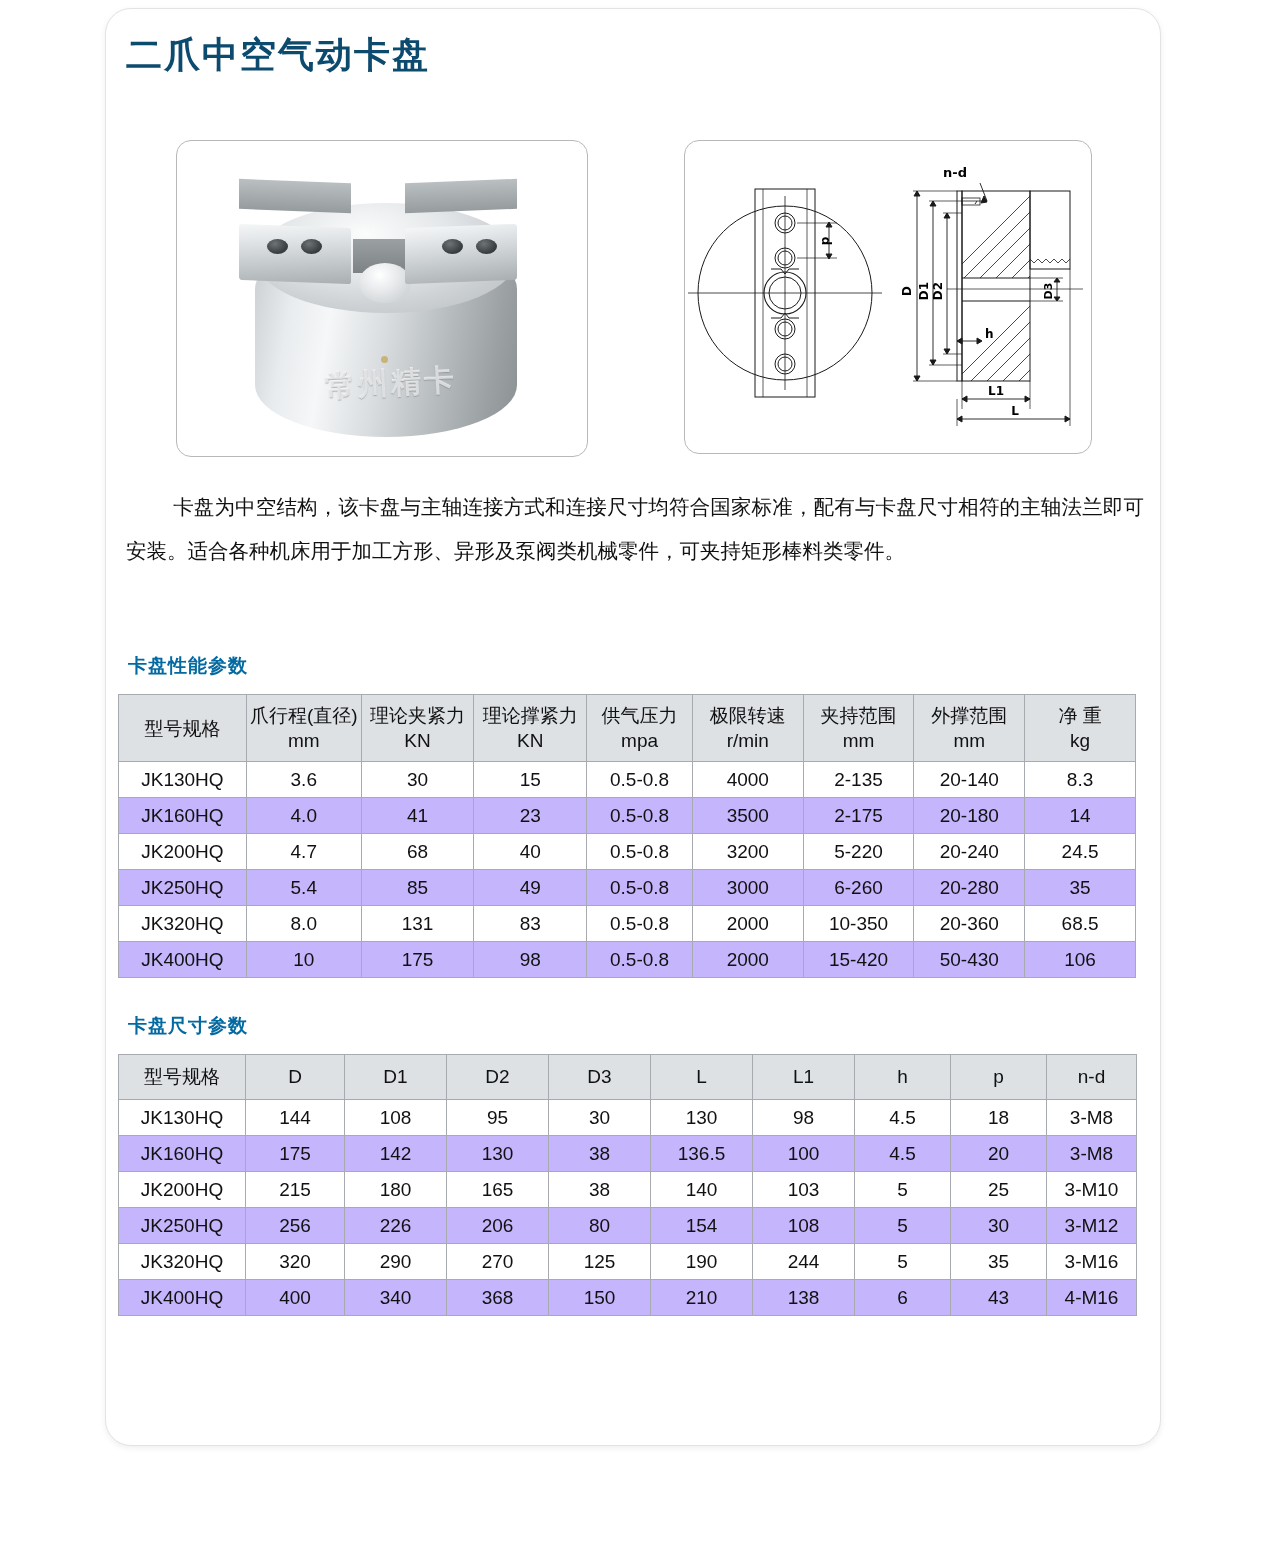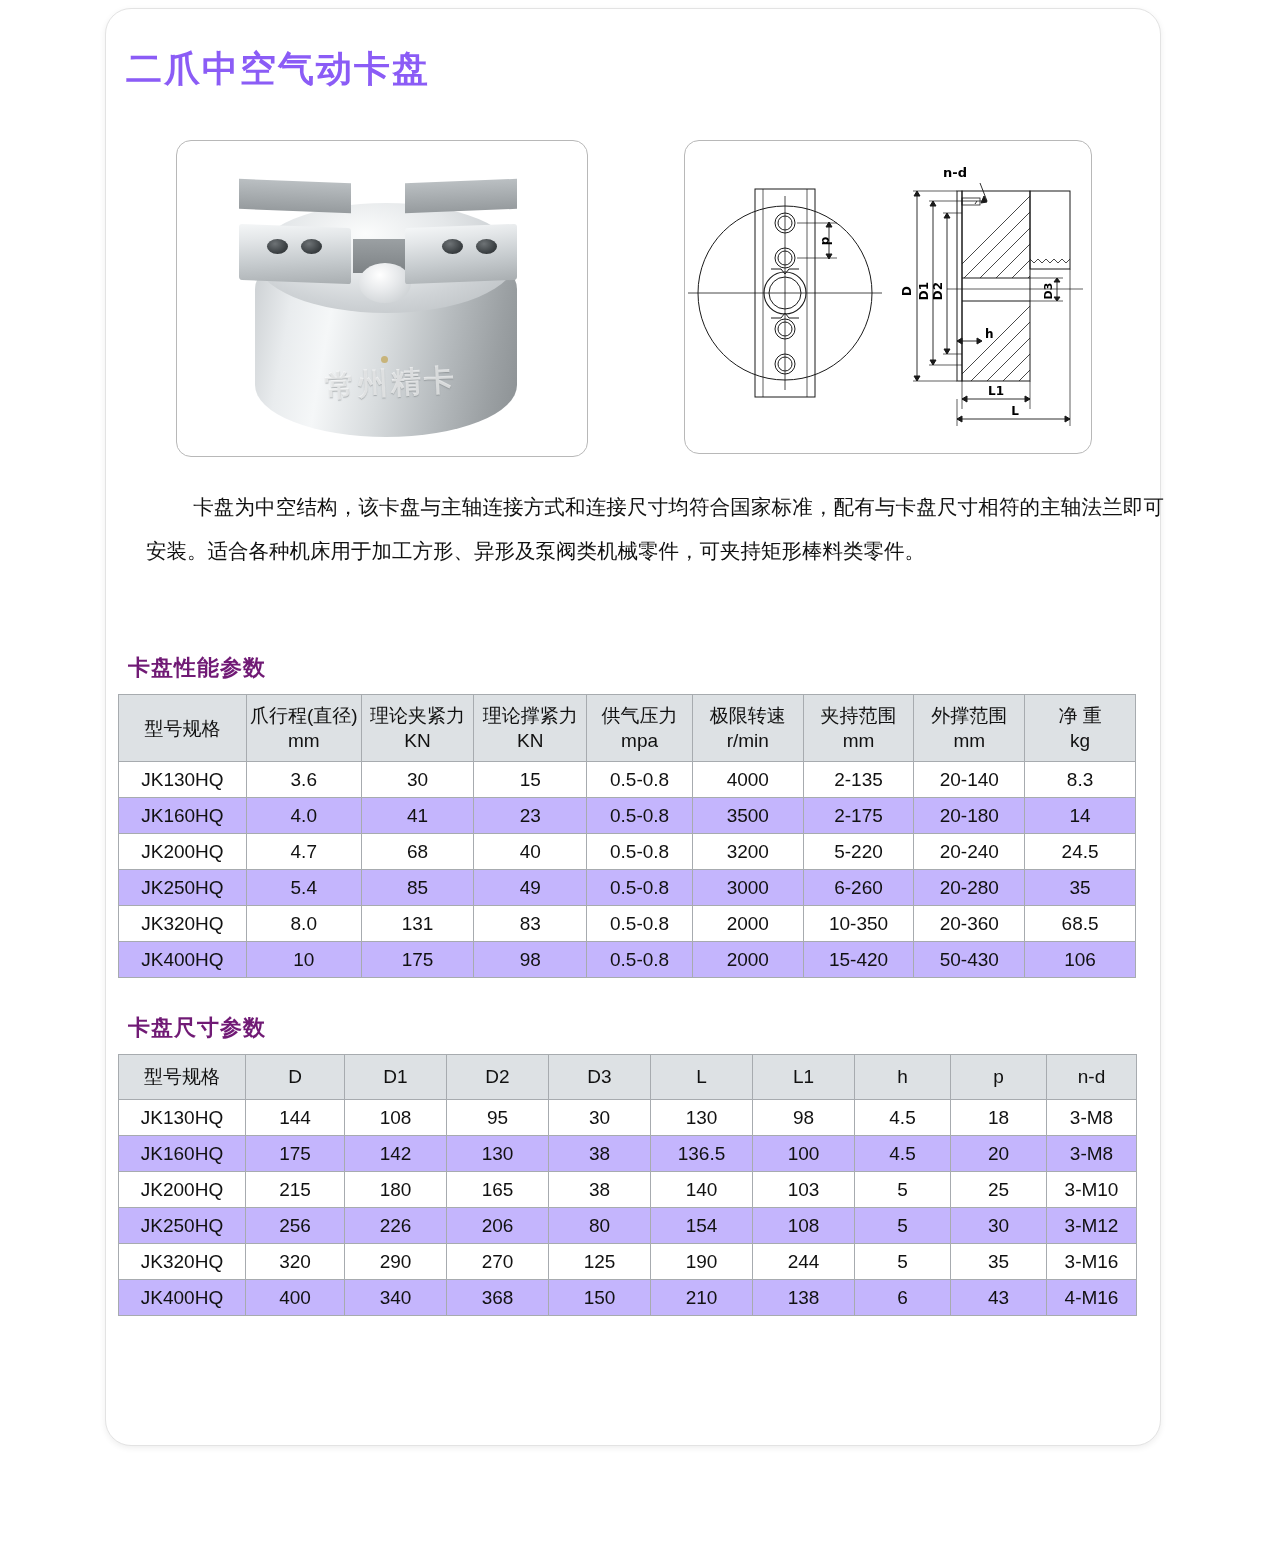--- a/index.html
+++ b/index.html
@@ -24,25 +24,25 @@
     background: #ffffff;
     border: 1px solid #e3e3e3;
     border-radius: 26px;
     box-shadow: 0 2px 6px rgba(0,0,0,0.07);
   }
 
   
   .title {
     position: absolute;
     left: 20px;
-    top: 36px;
+    top: 22px;
     font-family: Liberation Sans, sans-serif;
     font-size: 36px;
     font-weight: bold;
-    color: #8b5cf6;
+    color: #0c4a6e;
     letter-spacing: 2px;
     white-space: nowrap;
   }
 
   
   .imgbox {
     position: absolute;
     top: 131px;
     border: 1.5px solid #b8b8b8;
     border-radius: 15px;
@@ -121,32 +121,31 @@
   .desc {
     position: absolute;
     left: 20px;
     top: 476px;
     width: 1018px;
     font-family: "DejaVu Sans", "Liberation Sans", sans-serif;
     font-size: 20.5px;
     color: #111111;
     line-height: 44px;
     text-align: justify;
-    margin-left: 20px;
   }
   .desc p { margin: 0; text-indent: 2.3em; }
 
   
   .section-title {
     position: absolute;
     left: 22px;
     font-family: Liberation Serif, serif;
-    font-size: 22px;
+    font-size: 19px;
     font-weight: bold;
-    color: #701a75;
+    color: #0369a1;
     letter-spacing: 1px;
     white-space: nowrap;
   }
   #sec-perf { top: 644px; }
   #sec-dim  { top: 1004px; }
 
   
   .tbl {
     position: absolute;
     left: 12px;

